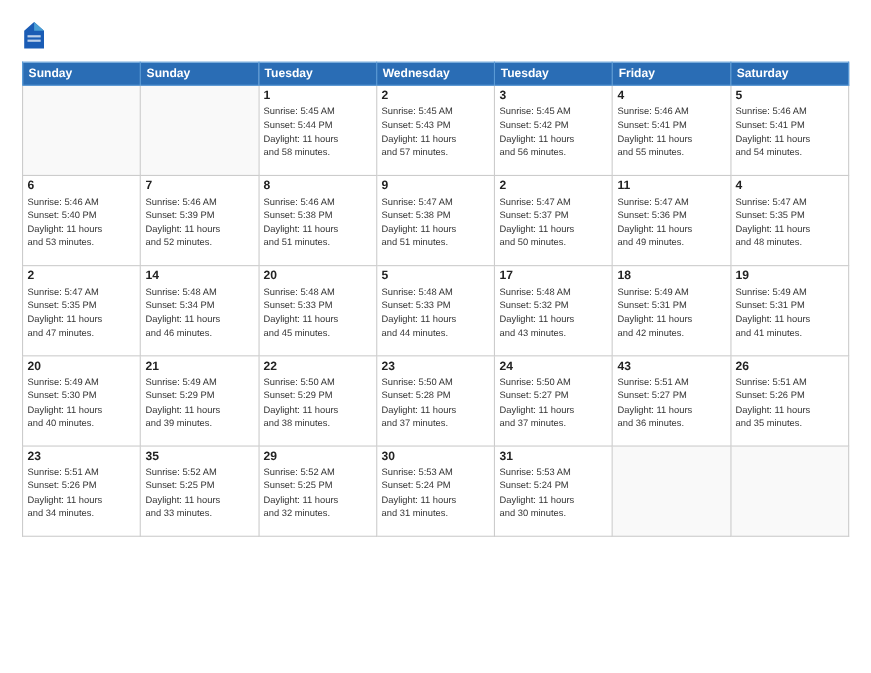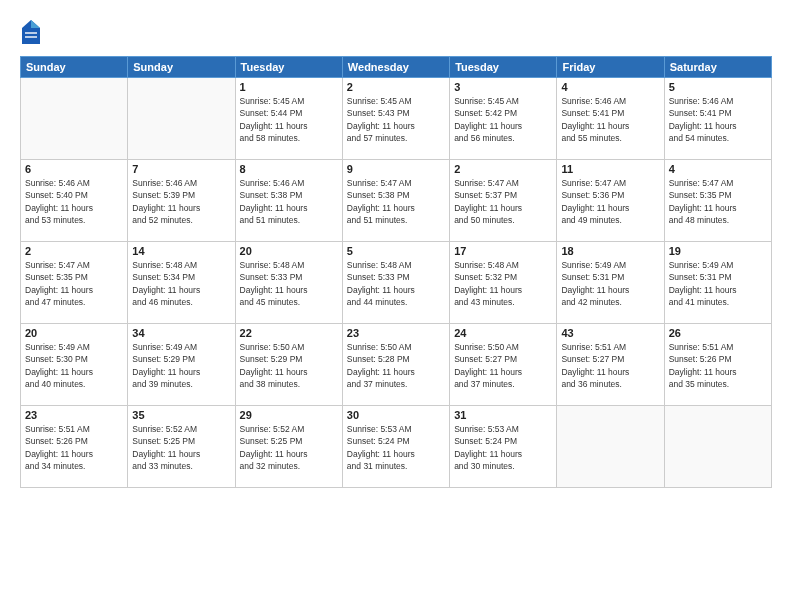--- a/index.html
+++ b/index.html
@@ -211,21 +211,21 @@
             <span class="day-num">19</span>
             <div class="day-info">Sunrise: 5:49 AM<br>Sunset: 5:31 PM<br>Daylight: 11 hours<br>and 41 minutes.</div>
           </td>
         </tr>
         <tr>
           <td>
             <span class="day-num">20</span>
             <div class="day-info">Sunrise: 5:49 AM<br>Sunset: 5:30 PM<br>Daylight: 11 hours<br>and 40 minutes.</div>
           </td>
           <td>
-            <span class="day-num">34</span>
+            <span class="day-num">21</span>
             <div class="day-info">Sunrise: 5:49 AM<br>Sunset: 5:29 PM<br>Daylight: 11 hours<br>and 39 minutes.</div>
           </td>
           <td>
             <span class="day-num">22</span>
             <div class="day-info">Sunrise: 5:50 AM<br>Sunset: 5:29 PM<br>Daylight: 11 hours<br>and 38 minutes.</div>
           </td>
           <td>
             <span class="day-num">23</span>
             <div class="day-info">Sunrise: 5:50 AM<br>Sunset: 5:28 PM<br>Daylight: 11 hours<br>and 37 minutes.</div>
           </td>

